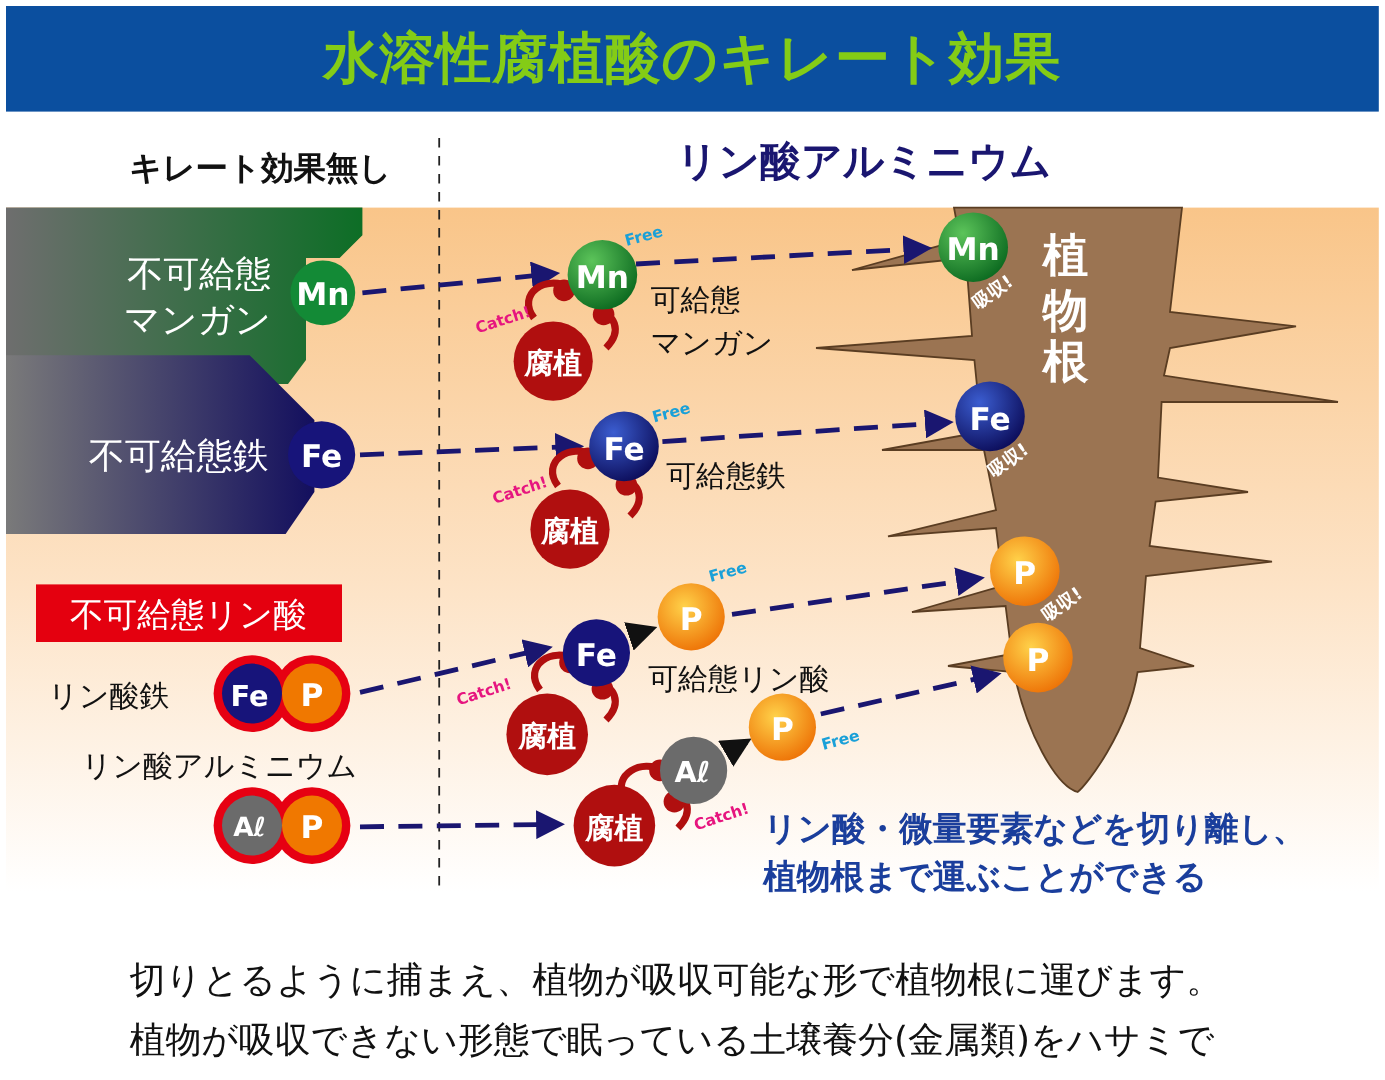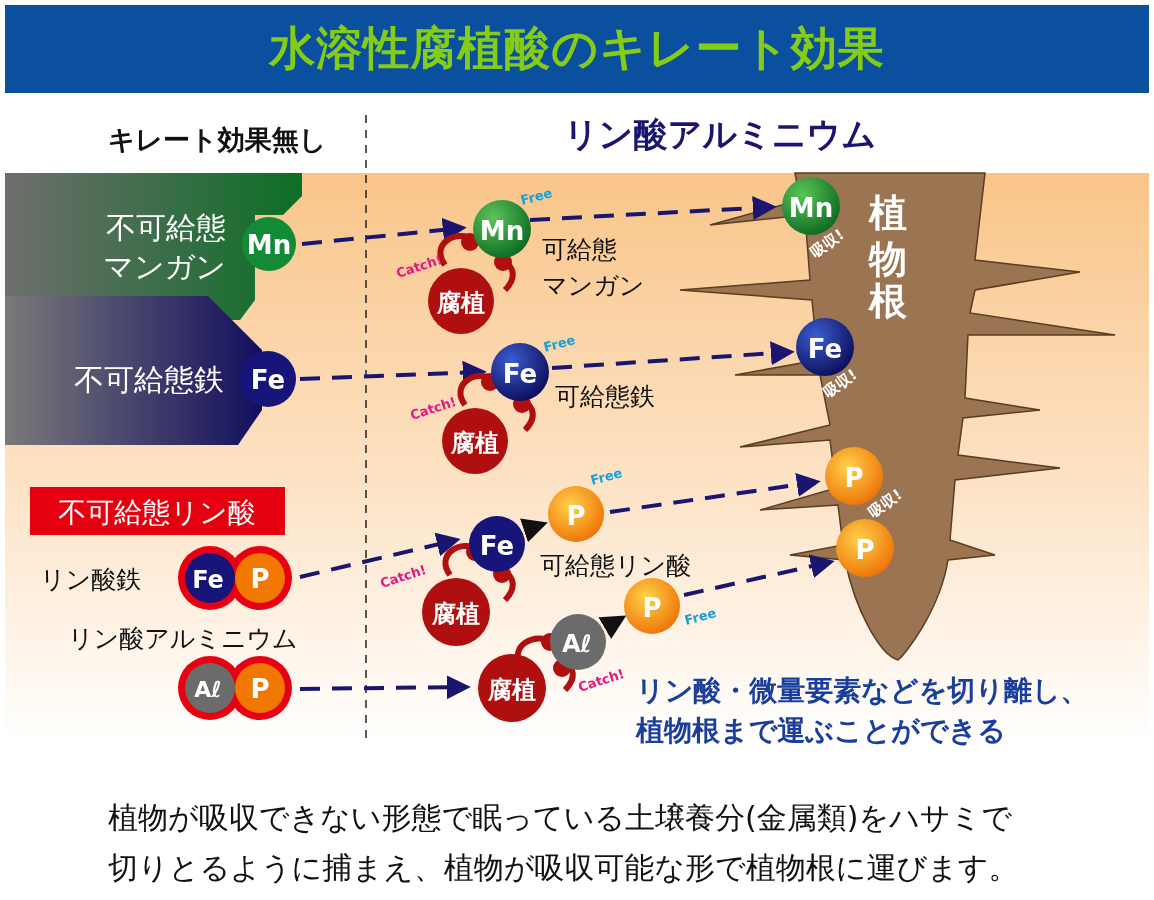--- a/index.html
+++ b/index.html
@@ -195,15 +195,15 @@
     <text x="873" y="518" transform="rotate(-35 873 518)">吸収!</text>
   </g>
 
   <g font-size="28" font-weight="bold" fill="#1a3e9c" class="txt">
     <text x="636" y="700">リン酸・微量要素などを切り離し、</text>
     <text x="636" y="740">植物根まで運ぶことができる</text>
   </g>
 </svg>
 
 <div class="caption">
+  <div>切りとるように捕まえ、植物が吸収可能な形で植物根に運びます。</div>
   <div>植物が吸収できない形態で眠っている土壌養分(金属類)をハサミで</div>
-  <div>切りとるように捕まえ、植物が吸収可能な形で植物根に運びます。</div>
 </div>
 
 </body></html>

